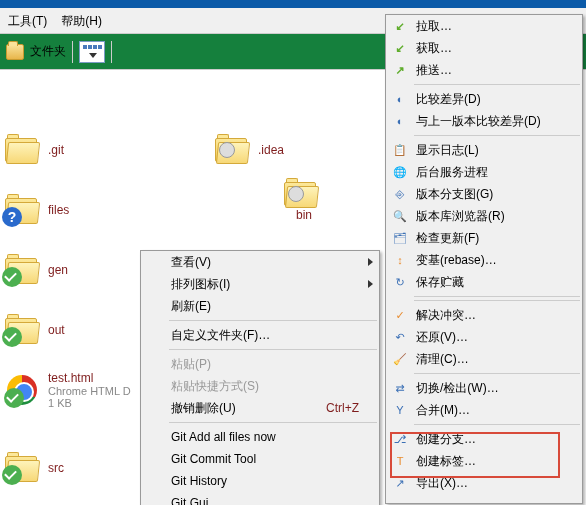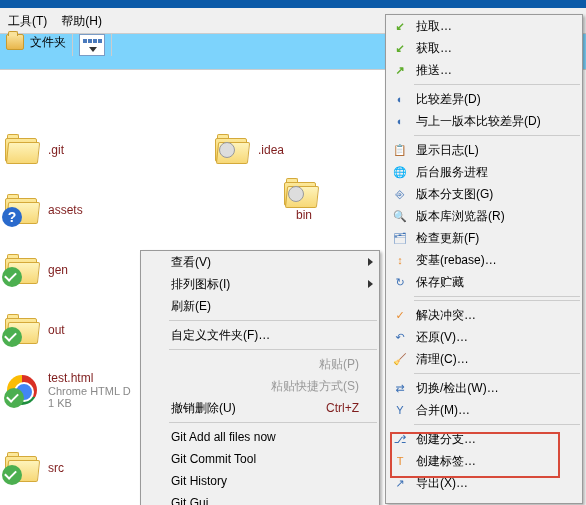--- a/index.html
+++ b/index.html
@@ -1,20 +1,20 @@
 <!DOCTYPE html>
 <html><head>
 <meta charset="utf-8">
 <style>
 *{margin:0;padding:0;box-sizing:border-box;font-family:"Microsoft YaHei",Tahoma,sans-serif;font-size:12px;}
 body{background:#fff;width:586px;height:505px;overflow:hidden;position:relative;}
 .titlebar{height:8px;background:#0b5aa8;}
 .menubar{height:26px;background:#f0f0f0;border-bottom:1px solid #ccc;padding:5px 8px;display:flex;gap:14px;}
 .menubar span{cursor:default;}
-.toolbar{height:36px;background:#7dd3fc;border-bottom:1px solid #ccc;display:flex;padding:0 6px;gap:6px;}
+.toolbar{height:36px;background:#15803d;border-bottom:1px solid #ccc;display:flex;align-items:center;padding:0 6px;gap:6px;}
 .tb-folder{width:18px;height:16px;background:linear-gradient(#f9e29a,#e8b64b);border:1px solid #c89a2f;border-radius:2px;position:relative;}
 .tb-folder:before{content:"";position:absolute;top:-4px;left:1px;width:8px;height:4px;background:#f9e29a;border:1px solid #c89a2f;border-bottom:none;border-radius:2px 2px 0 0;}
 .tb-sep{width:1px;height:22px;background:#ccc;}
 .tb-view{width:26px;height:22px;border:1px solid #7a9cc6;background:#fff;display:flex;align-items:center;justify-content:center;gap:1px;padding:2px;flex-wrap:wrap;}
 .tb-view i{width:4px;height:4px;background:#4a7abc;}
 .tb-view .arr{border-left:4px solid transparent;border-right:4px solid transparent;border-top:5px solid #333;width:0;height:0;margin-left:2px;background:none;}
 .files{position:absolute;top:120px;left:0;width:380px;}
 .item{display:flex;align-items:center;height:60px;padding-left:2px;}
 .icon-area{width:40px;display:flex;justify-content:center;}
 .folder-icon{width:34px;height:28px;position:relative;}
@@ -28,21 +28,21 @@
 .ov-gray{position:absolute;width:16px;height:16px;border-radius:50%;background:#ddd;border:1px solid #999;top:6px;left:4px;}
 .label-area{margin-left:6px;}
 .label-area .name{color:#7f1d1d;}
 .label-area .sub{color:#888;font-size:11px;}
 .chrome-icon{width:30px;height:30px;border-radius:50%;background:conic-gradient(#d93025 0 120deg,#1e8e3e 120deg 240deg,#fbbc04 240deg 360deg);position:relative;}
 .chrome-icon:before{content:"";position:absolute;top:7px;left:7px;width:16px;height:16px;border-radius:50%;background:#4285f4;border:2px solid #fff;}
 .ctx{position:absolute;background:#f0f0f0;border:1px solid #9a9a9a;box-shadow:2px 2px 3px rgba(0,0,0,.3);}
 .ctx1{left:140px;top:250px;width:240px;}
 .ctx2{left:385px;top:14px;width:198px;height:490px;}
 .ctx .row{height:22px;display:flex;align-items:center;padding:0 20px 0 30px;position:relative;cursor:default;}
-.ctx .disabled{color:#999;justify-content:flex-end;}
+.ctx .disabled{color:#999;}
 .ctx .sep{height:1px;background:#ccc;margin:3px 2px 3px 28px;}
 .ctx .sc{margin-left:auto;color:#7f1d1d;}
 .ctx .tri{position:absolute;right:6px;border-top:4px solid transparent;border-bottom:4px solid transparent;border-left:5px solid #333;}
 .ctx .ico{position:absolute;left:6px;width:16px;height:16px;display:flex;align-items:center;justify-content:center;font-size:11px;}
 .green-arr{color:#5fad2c;font-weight:bold;}
 .blue-i{color:#3a6fb5;}
 .orange-i{color:#e88b2e;}
 .red-i{color:#c0392b;}
 .highlight{border:2px solid #d84a3a;position:absolute;left:390px;top:432px;width:170px;height:46px;pointer-events:none;}
 </style>
@@ -99,21 +99,21 @@
     <div class="item" style="position: absolute; left: 0px; top: 60px; width: 180px;">
       <div class="icon-area">
         <div class="folder-icon">
           <div class="tab"></div>
           <div class="back"></div>
           <div class="front"></div>
           <div class="overlay ov-q">?</div>
         </div>
       </div>
       <div class="label-area">
-        <div class="name">assets</div>
+        <div class="name">files</div>
       </div>
     </div>
     <div class="item" style="position: absolute; left: 210px; top: 60px; width: 180px; flex-direction: column;">
       <div class="icon-area">
         <div class="folder-icon">
           <div class="tab"></div>
           <div class="back"></div>
           <div class="front"></div>
           <div class="ov-gray"></div>
         </div>

